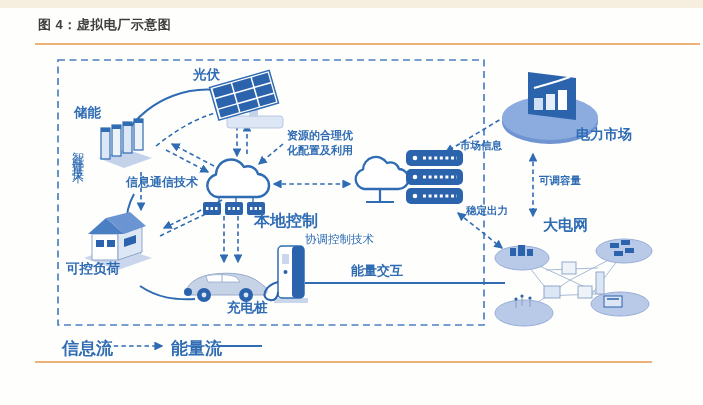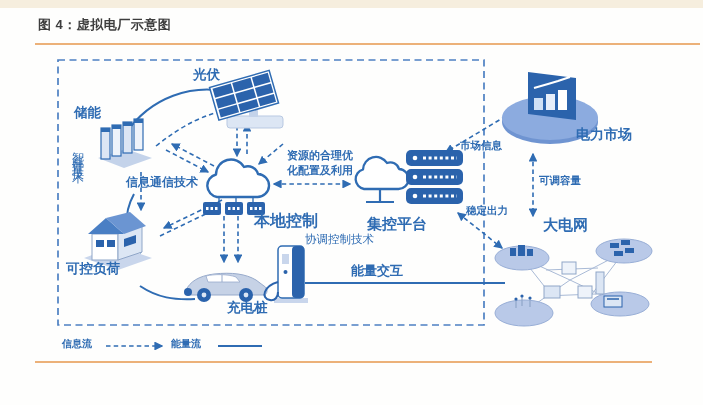--- a/index.html
+++ b/index.html
@@ -11,21 +11,21 @@
   .rule.top{left:35px;top:43px;width:665px;}
   .rule.bottom{left:35px;top:361px;width:617px;}
   .src{position:absolute;left:38px;top:368px;font-size:11px;color:#8a7d6d;letter-spacing:.5px;}
   svg.canvas{position:absolute;left:0;top:0;}
   .lbl{position:absolute;color:#2f6cb3;white-space:nowrap;}
   .b135{font-size:13.5px;font-weight:bold;}
   .b145{font-size:16px;font-weight:bold;}
   .b15{font-size:15px;font-weight:bold;}
   .b14{font-size:14px;font-weight:bold;}
   .b13{font-size:13px;font-weight:bold;}
-  .b125{font-size:10px;font-weight:bold;}
+  .b125{font-size:17px;font-weight:bold;}
   .ann{font-size:11px;font-weight:bold;line-height:14.5px;}
   .ann-s{font-size:10.5px;font-weight:bold;}
   .n12{font-size:12px;font-weight:600;}
   .n115{font-size:11.5px;font-weight:500;}
   .vert{writing-mode:vertical-rl;letter-spacing:4px;font-size:12px;font-weight:500;height:120px;}
 </style>
 </head>
 <body>
 
 <div class="page">
@@ -194,29 +194,28 @@
       <circle cx="17.5" cy="26" r="2" fill="#2b63ac"></circle>
       <path d="M10,36 C-4,40 -8,52 2,54 C7,55 10,51 10,46" fill="none" stroke="#2b63ac" stroke-width="2"></path>
     </g>
   </svg>
 
   <div class="lbl b135" style="left:74px;top:104px;">储能</div>
   <div class="lbl b135" style="left:193px;top:66px;">光伏</div>
   <div class="lbl n12" style="left:126px;top:174px;">信息通信技术</div>
   <div class="lbl b145" style="left:254px;top:211px;">本地控制</div>
   <div class="lbl n115" style="left:305px;top:232px;">协调控制技术</div>
-  <div class="lbl b15" style="left:367px;top:215px;">集控平台</div>
   <div class="lbl b14" style="left:576px;top:126px;">电力市场</div>
   <div class="lbl b15" style="left:543px;top:216px;">大电网</div>
   <div class="lbl b135" style="left:66px;top:260px;">可控负荷</div>
   <div class="lbl b135" style="left:227px;top:299px;">充电桩</div>
   <div class="lbl b13" style="left:351px;top:262px;">能量交互</div>
   <div class="lbl vert" style="left:69px;top:142px;">智能计量技术</div>
 
-  <div class="lbl ann" style="left:287px;top:148px;">
+  <div class="lbl ann" style="left:287px;top:128px;">
     <div>资源的合理优</div>
     <div>化配置及利用</div>
   </div>
   <div class="lbl ann-s" style="left:460px;top:139px;">市场信息</div>
   <div class="lbl ann-s" style="left:466px;top:204px;">稳定出力</div>
   <div class="lbl ann-s" style="left:539px;top:174px;">可调容量</div>
 
   <div class="lbl b125" style="left:62px;top:337px;">信息流</div>
   <div class="lbl b125" style="left:171px;top:337px;">能量流</div>
 

